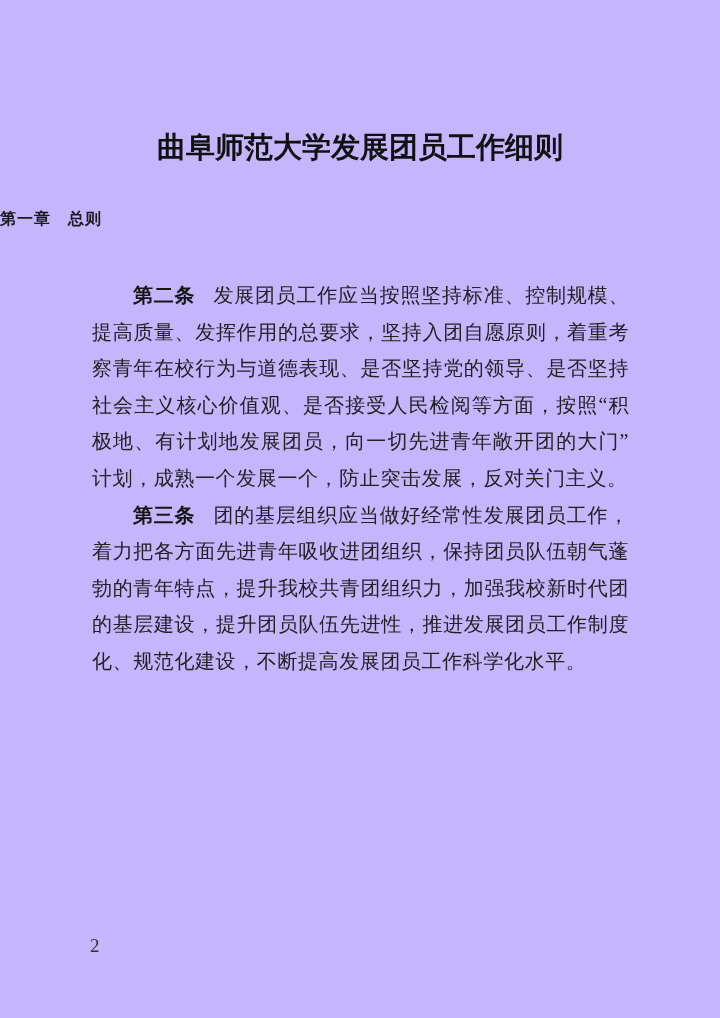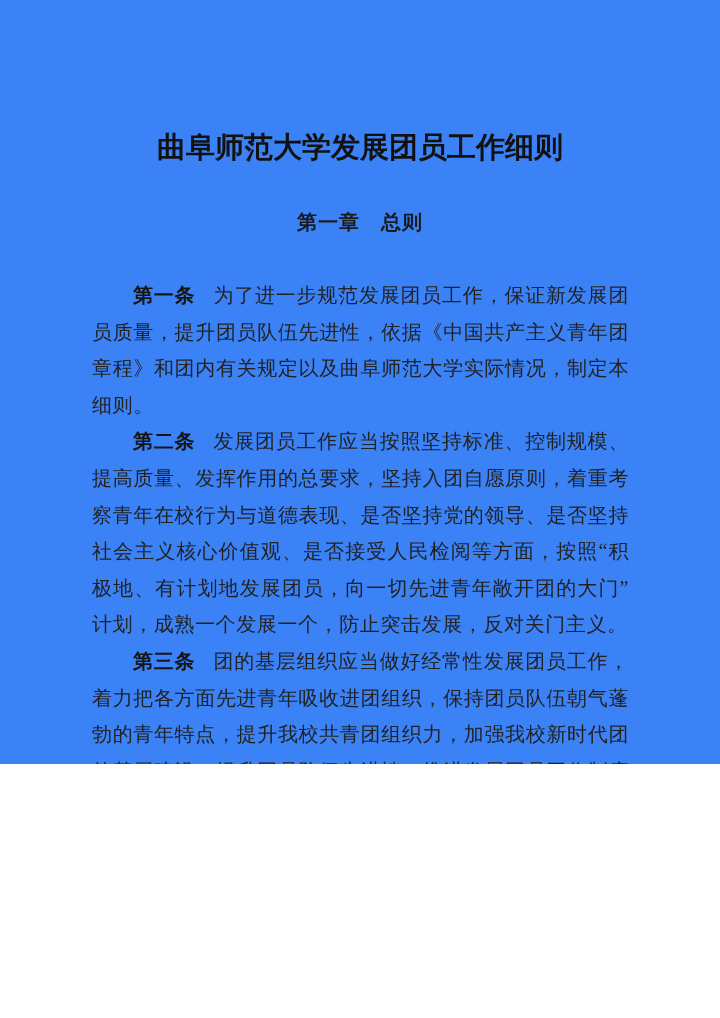--- a/index.html
+++ b/index.html
@@ -3,22 +3,22 @@
 <meta charset="utf-8">
 <style>
   html, body {
     margin: 0;
     padding: 0;
     background: #ffffff;
   }
   .page {
     position: relative;
     width: 720px;
-    height: 764px;
-    background: #3b82f6;
+    height: 1018px;
+    background: #c4b5fd;
     color: #1c1c1c;
     overflow: hidden;
     font-family: "Liberation Serif", serif;
   }
   .doc-title {
     position: absolute;
     top: 130px;
     left: 0;
     right: 0;
     margin: 0;
@@ -29,23 +29,22 @@
     color: #111111;
     letter-spacing: 0px;
     line-height: 1.2;
   }
   .chapter-heading {
     position: absolute;
     top: 209px;
     left: 0;
     right: 0;
     margin: 0;
-    text-align: center;
     font-family: "Liberation Sans", sans-serif;
-    font-size: 20px;
+    font-size: 16px;
     font-weight: 700;
     color: #1a1a1a;
     letter-spacing: 1px;
   }
   .doc-body {
     position: absolute;
     top: 277px;
     left: 92px;
     width: 537px;
     font-size: 20px;
@@ -78,21 +77,20 @@
 <body>
 
 <div class="page">
 
   <h1 class="doc-title">曲阜师范大学发展团员工作细则</h1>
 
   <h2 class="chapter-heading">第一章　总则</h2>
 
   <div class="doc-body">
 
-    <p><span class="article-number">第一条</span><span>为了进一步规范发展团员工作，保证新发展团员质量，提升团员队伍先进性，依据《中国共产主义青年团章程》和团内有关规定以及曲阜师范大学实际情况，制定本细则。</span></p>
 
     <p><span class="article-number">第二条</span><span>发展团员工作应当按照坚持标准、控制规模、提高质量、发挥作用的总要求，坚持入团自愿原则，着重考察青年在校行为与道德表现、是否坚持党的领导、是否坚持社会主义核心价值观、是否接受人民检阅等方面，按照“积极地、有计划地发展团员，向一切先进青年敞开团的大门”计划，成熟一个发展一个，防止突击发展，反对关门主义。</span></p>
 
     <p><span class="article-number">第三条</span><span>团的基层组织应当做好经常性发展团员工作，着力把各方面先进青年吸收进团组织，保持团员队伍朝气蓬勃的青年特点，提升我校共青团组织力，加强我校新时代团的基层建设，提升团员队伍先进性，推进发展团员工作制度化、规范化建设，不断提高发展团员工作科学化水平。</span></p>
 
   </div>
 
   <div class="page-number">2</div>
 
 </div>

